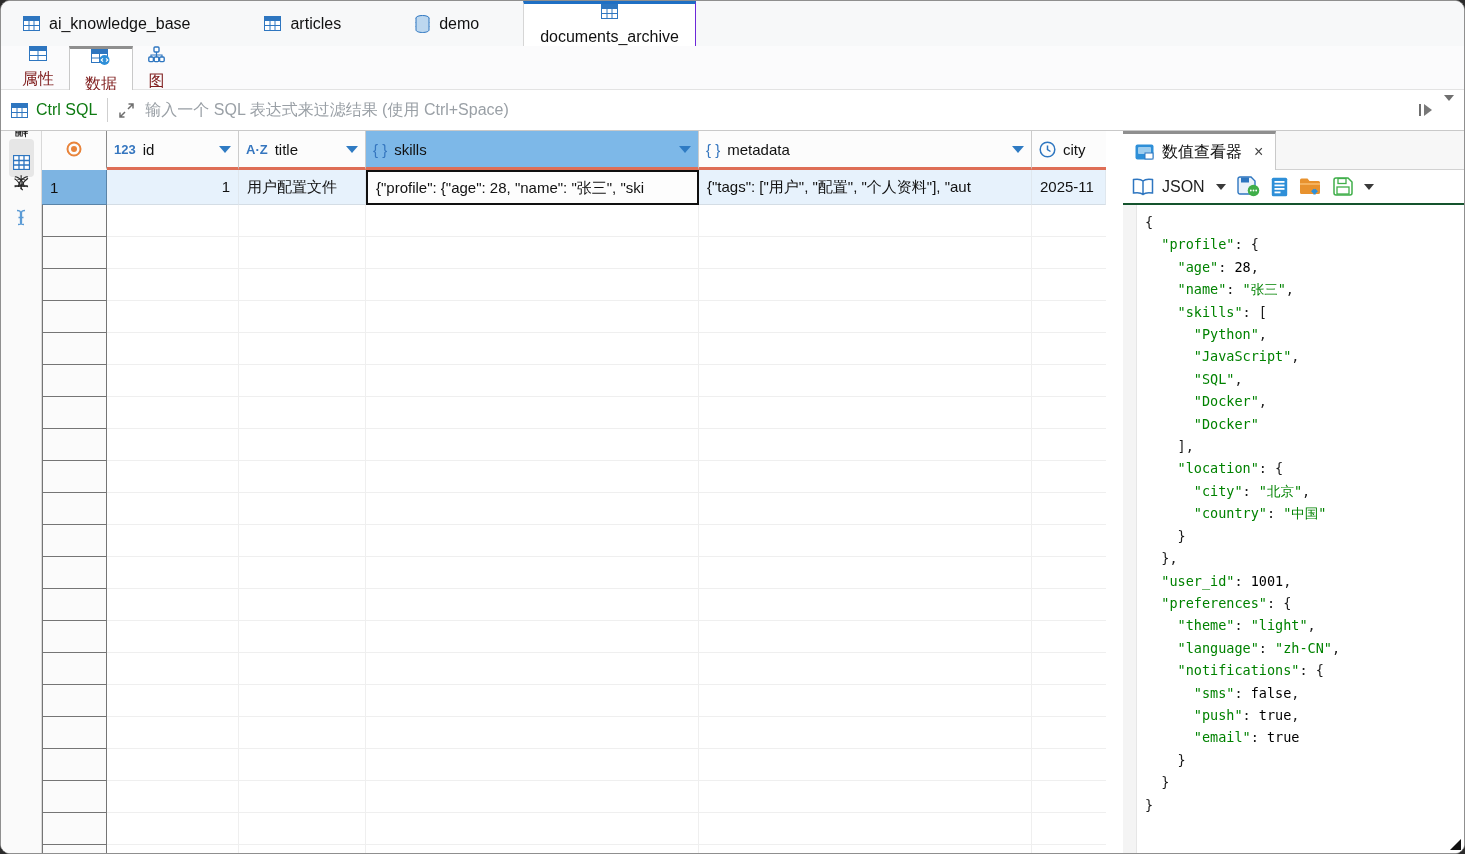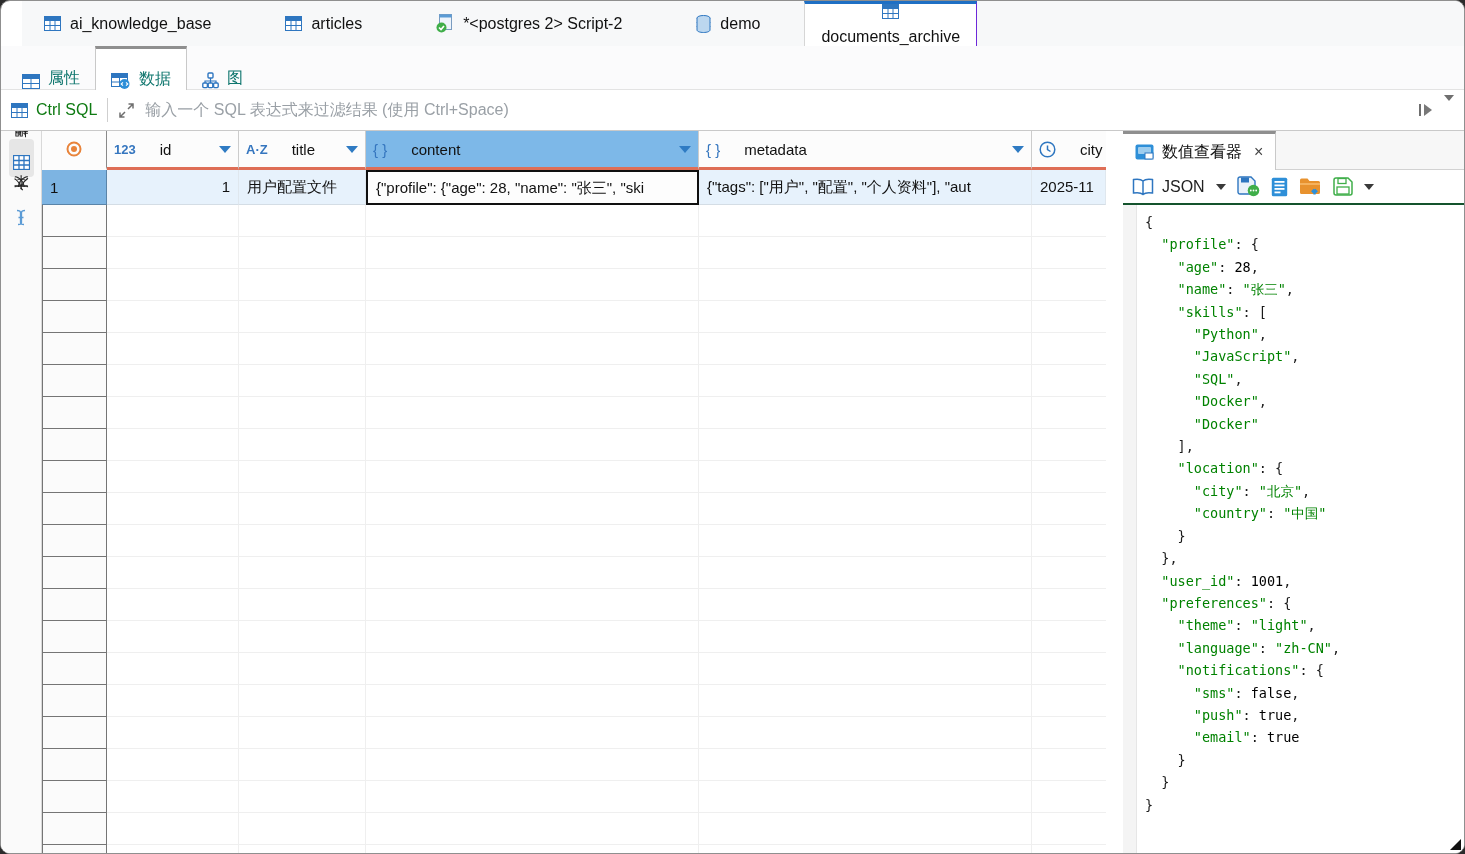--- a/index.html
+++ b/index.html
@@ -1,29 +1,29 @@
 <!DOCTYPE html>
 <html><head>
 <meta charset="utf-8">
 <style>
   * { margin:0; padding:0; box-sizing:border-box; }
   html,body { background:#2b2b2b; }
   body { font-family:"Liberation Sans", sans-serif; width:1465px; height:854px; overflow:hidden; }
   .window { width:1465px; height:854px; background:#fff; border:1px solid #8f8f8f; border-radius:10px; overflow:hidden; display:flex; flex-direction:column; position:relative; }
 
   
-  .editor-tabs { height:45px; background:#f7f8f9; display:flex; align-items:stretch; flex-shrink:0; padding-left:6px;margin-left:21px; }
+  .editor-tabs { height:45px; background:#f7f8f9; display:flex; align-items:stretch; flex-shrink:0; padding-left:6px; }
   .etab { display:flex; align-items:center; gap:9px; padding:0 16px; font-size:16px; color:#111; cursor:default; white-space:nowrap; }
   .etab.spaced { margin-right:42px; }
   .etab.active { background:#fff; border-top:3px solid #1e6fc4; border-left:1px solid #d6d6d6; border-right:1px solid #6d28d9; margin-left:28px;flex-direction:column; }
   .etab .close { margin-left:10px; color:#444; font-size:17px; }
 
   
   .view-tabs { height:44px; background:#fbfbfc; display:flex; align-items:stretch; padding-left:6px; flex-shrink:0; border-bottom:1px solid #e3e3e3; }
-  .vtab { display:flex; align-items:flex-end; gap:8px; padding:0 15px; font-size:16px; color:#0f766e; }
+  .vtab { display:flex; align-items:center; gap:8px; padding:0 15px; font-size:16px; color:#7f1d1d;flex-direction:column; }
   .vtab.active { background:#fff; border-top:3px solid #8f8f8f; border-left:1px solid #c9c9c9; border-right:1px solid #c9c9c9; margin-bottom:-1px; }
 
   
   .filter-bar { height:41px; background:#fff; border-bottom:1px solid #c9c9c9; display:flex; align-items:center; padding:0 10px; gap:10px; flex-shrink:0; }
   .show-sql { display:flex; align-items:center; gap:8px; font-size:16px; color:#0e7a12; }
   .fdivider { width:1px; height:24px; background:#cfcfcf; }
   .filter-input { flex:1; font-size:16px; color:#9aa0a6; display:flex; align-items:center; gap:8px; height:100%; }
   .fb-right { display:flex; align-items:center; gap:8px; color:#6f6f6f; }
 
   
@@ -31,21 +31,21 @@
 
   
   .side-rail { width:40px; background:#fafafa; display:flex; flex-direction:column; align-items:center; padding-top:8px; gap:16px; flex-shrink:0; }
   .rail-tab { display:flex; flex-direction:column; align-items:center; gap:5px; padding:7px 3px; border-radius:4px; }
   .rail-tab.selected { background:#e6e6e6; }
   .rail-label { writing-mode:vertical-rl; transform:rotate(180deg); font-size:15px; color:#222; letter-spacing:2px; }
 
   
   .grid-area { width:1065px; flex-shrink:0; display:flex; flex-direction:column; overflow:hidden; border-left:1px solid #d9d9d9; }
   .grid-header { height:39px; display:flex; flex-shrink:0; background:#fcfcfc; }
-  .hcell { display:flex; align-items:center; gap:24px; padding:0 7px; font-size:15px; color:#111; border-right:1px solid #cccccc; border-bottom:3px solid #de6e56; overflow:hidden; white-space:nowrap; }
+  .hcell { display:flex; align-items:center; gap:7px; padding:0 7px; font-size:15px; color:#111; border-right:1px solid #cccccc; border-bottom:3px solid #de6e56; overflow:hidden; white-space:nowrap; }
   .hcell .caret { margin-left:auto; }
   .hcell.selected { background:#7db8e8; }
   .h-num { width:65px; justify-content:center; border-right:1px solid #8a8a8a; border-bottom:3px solid #fcfcfc; }
   .c-id { width:132px; } .c-title { width:127px; } .c-content { width:333px; } .c-meta { width:333px; } .c-created { flex:1; border-right:none; }
   .type-badge { font-size:13px; color:#3576bf; font-weight:bold; white-space:nowrap; }
   .brace-badge { font-size:15px; color:#3576bf; font-weight:normal; }
   .caret { width:0; height:0; border-left:6px solid transparent; border-right:6px solid transparent; border-top:7px solid #2f7bc3; }
 
   .data-row { height:35px; display:flex; flex-shrink:0; background:#e7f2fc; font-size:15px; }
   .dcell { padding:0 8px; line-height:33px; border-right:1px solid #dfe7ee; border-bottom:1px solid #d4dde5; overflow:hidden; white-space:nowrap; color:#111; }
@@ -103,31 +103,20 @@
           <svg width="17" height="15" viewBox="0 0 17 15">
             <rect x="0.5" y="0.5" width="16" height="14" fill="#fff" stroke="#2e76c0"></rect>
             <rect x="1" y="1" width="15" height="4" fill="#2e76c0"></rect>
             <line x1="6" y1="5" x2="6" y2="14" stroke="#2e76c0"></line>
             <line x1="11" y1="5" x2="11" y2="14" stroke="#2e76c0"></line>
             <line x1="1" y1="9.5" x2="16" y2="9.5" stroke="#2e76c0"></line>
           </svg>
         </span>
       <span>articles</span>
     </div>
-    <div class="etab spaced">
-      <span>
-          <svg width="18" height="19" viewBox="0 0 18 19">
-            <rect x="3.5" y="0.5" width="12" height="15" fill="#eef4fb" stroke="#7a9cc0"></rect>
-            <rect x="3.5" y="0.5" width="12" height="3" fill="#5b9bd5"></rect>
-            <circle cx="5.5" cy="13.5" r="5" fill="#3fae49"></circle>
-            <path d="M3 13.5 l2 2 l3 -3.6" stroke="#fff" stroke-width="1.6" fill="none"></path>
-          </svg>
-        </span>
-      <span>*&lt;postgres 2&gt; Script-2</span>
-    </div>
     <div class="etab">
       <span>
           <svg width="15" height="18" viewBox="0 0 15 18">
             <ellipse cx="7.5" cy="3" rx="6.5" ry="2.5" fill="#bcd7ef" stroke="#2e76c0"></ellipse>
             <path d="M1 3 v4 c0 1.4 2.9 2.5 6.5 2.5 s6.5 -1.1 6.5 -2.5 v-4" fill="#bcd7ef" stroke="#2e76c0"></path>
             <path d="M1 7 v4 c0 1.4 2.9 2.5 6.5 2.5 s6.5 -1.1 6.5 -2.5 v-4" fill="#bcd7ef" stroke="#2e76c0"></path>
             <path d="M1 11 v4 c0 1.4 2.9 2.5 6.5 2.5 s6.5 -1.1 6.5 -2.5 v-4" fill="#bcd7ef" stroke="#2e76c0"></path>
           </svg>
         </span>
       <span>demo</span>
@@ -257,21 +246,21 @@
           <span>id</span>
           <span class="caret"></span>
         </div>
         <div class="hcell c-title">
           <span class="type-badge">A·Z</span>
           <span>title</span>
           <span class="caret"></span>
         </div>
         <div class="hcell c-content selected">
           <span class="brace-badge">{ }</span>
-          <span>content</span>
+          <span>skills</span>
           <span class="caret"></span>
         </div>
         <div class="hcell c-meta">
           <span class="brace-badge">{ }</span>
           <span>metadata</span>
           <span class="caret"></span>
         </div>
         <div class="hcell c-created">
           <span>
               <svg width="17" height="17" viewBox="0 0 17 17">

